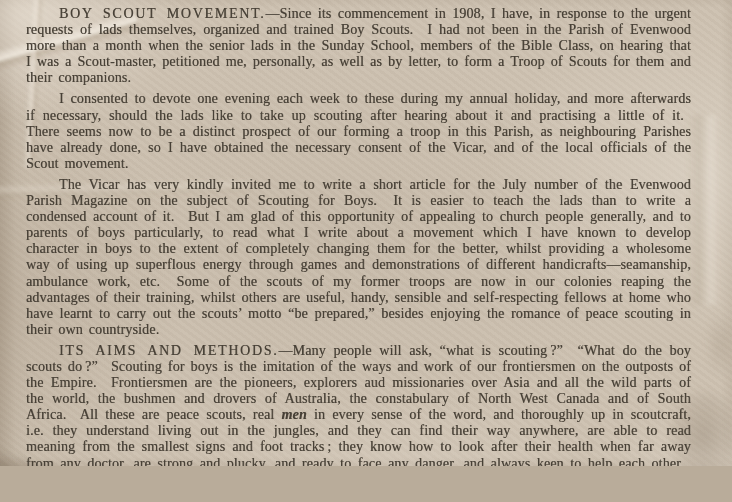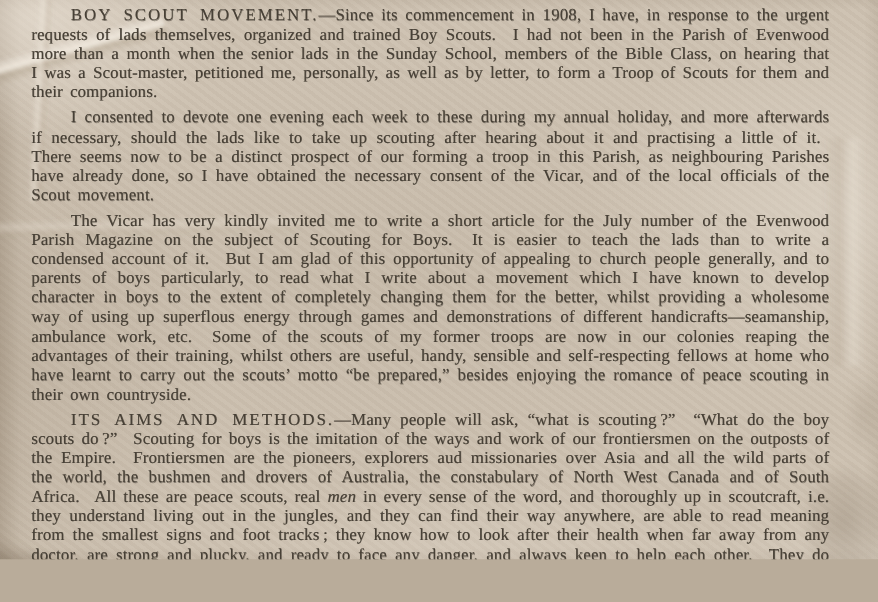--- a/index.html
+++ b/index.html
@@ -73,21 +73,21 @@
   .text-block {
     position: absolute; left: 26px; top: 6px; width: 665px;
     font-size: 14px; line-height: 16.1px;
     color: var(--ink, #474036);
     text-align: justify;
     letter-spacing: 0.15px; word-spacing: 2.2px;
     text-shadow: 0.4px 0.2px 0.5px rgba(64,57,47,0.55);
   }
   .text-block p { margin: 0 0 5px 0; text-indent: 33px; }
   .heading { letter-spacing: 1.7px; word-spacing: 4px; }
-  .em { font-style: italic; }
+  .em { font-style: italic; font-weight: bold; }
 </style>
 </head>
 <body>
 
 <div class="paper">
   <div class="decor crease-tl"></div>
   <div class="decor crease-left-v"></div>
   <div class="decor crease-mid"></div>
   <div class="decor wrinkle-right"></div>
   <div class="decor stain-right"></div>

